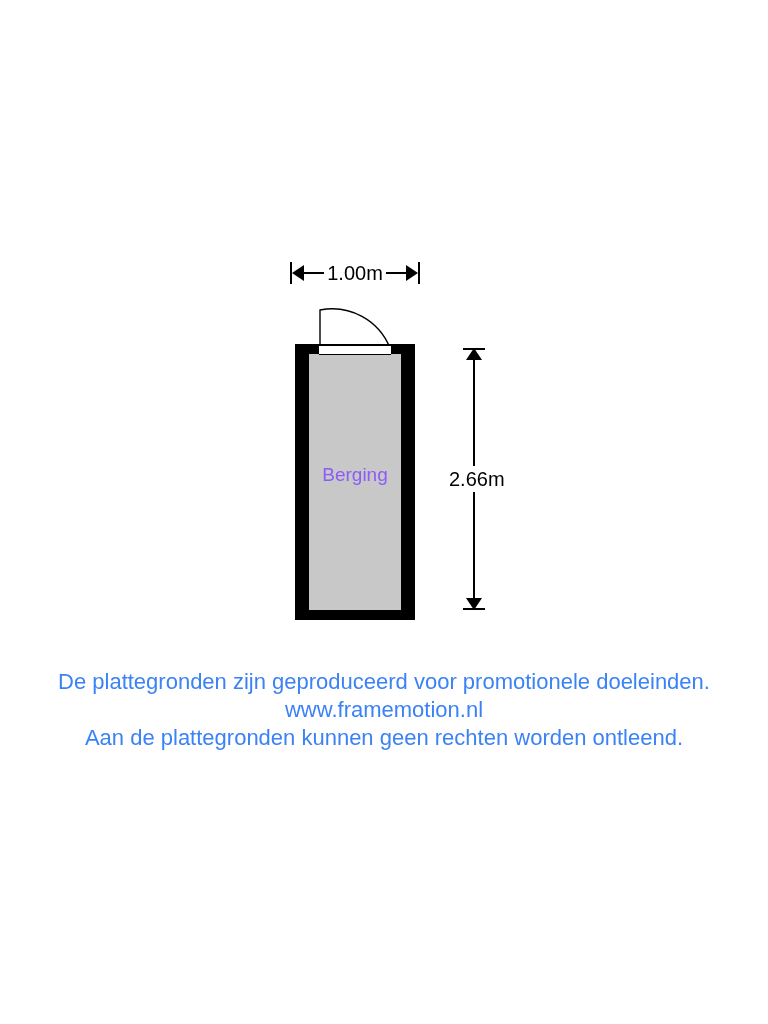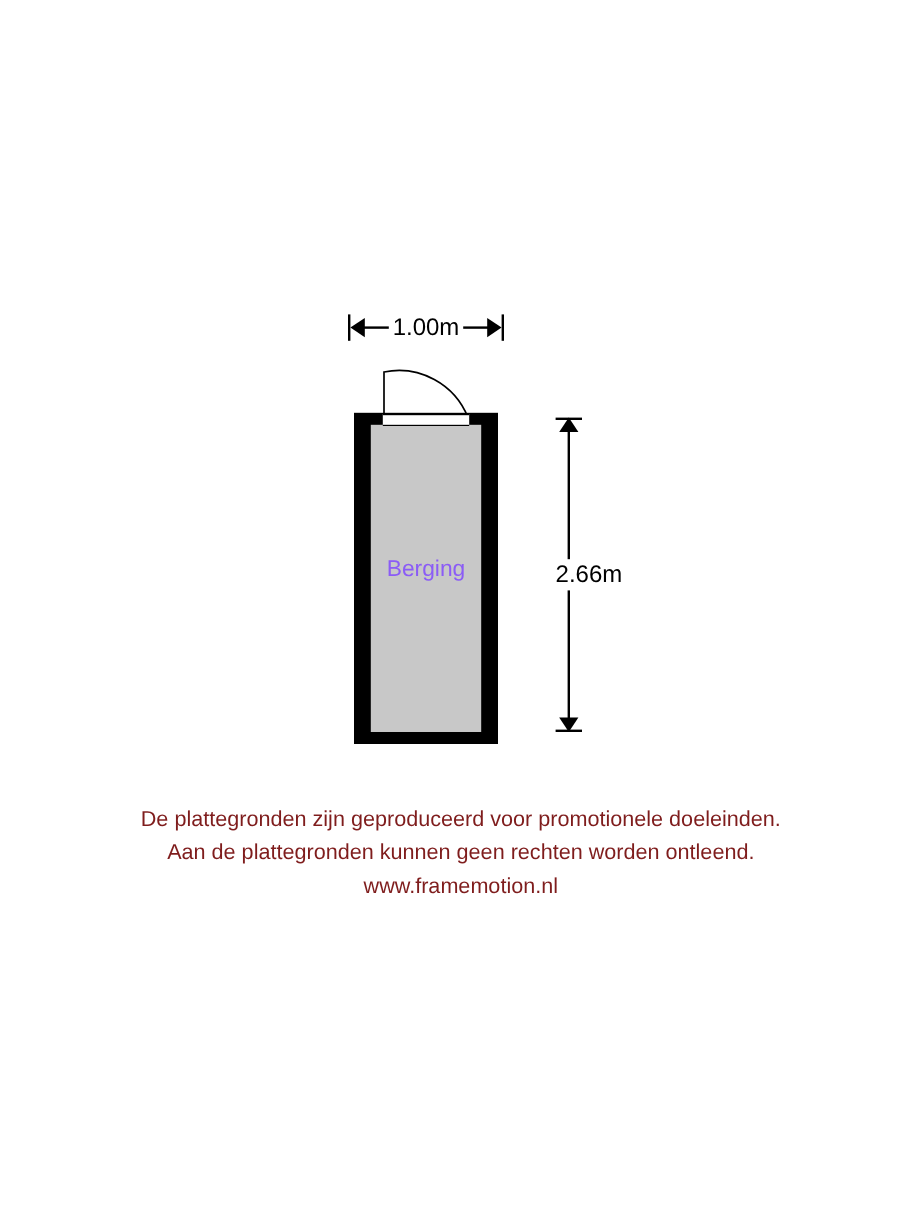--- a/index.html
+++ b/index.html
@@ -126,21 +126,20 @@
 
   .dim-right-label {
     position: absolute;
     left: 445px;
     top: 466px;
     font-size: 20px;
     line-height: 22px;
     white-space: nowrap;
     background: #ffffff;
     padding: 2px 4px;
-    margin-left: 14px;
   }
 
   
   .room-outer {
     position: absolute;
     left: 295px;
     top: 344px;
     width: 120px;
     height: 276px;
     background: #000000;
@@ -185,23 +184,23 @@
 
   
   .disclaimer {
     position: absolute;
     left: 0;
     top: 668px;
     width: 768px;
     text-align: center;
   }
   .disclaimer div {
-    font-size: 18px;
+    font-size: 22px;
     line-height: 28px;
-    color: #7f1d1d;
+    color: #3b82f6;
   }
 </style>
 </head>
 <body>
 
 <div id="floorplan">
 
   <div class="dim-top">
     <div class="tick-left-v"></div>
     <div class="tick-right-v"></div>
@@ -227,17 +226,17 @@
     <div class="cap-top-h"></div>
     <div class="cap-bottom-h"></div>
     <div class="dim-right-line"></div>
     <div class="arrow-up-v"></div>
     <div class="arrow-down-v"></div>
   </div>
   <div class="dim-right-label">2.66m</div>
 
   <div class="disclaimer">
     <div>De plattegronden zijn geproduceerd voor promotionele doeleinden.</div>
+    <div>www.framemotion.nl</div>
     <div>Aan de plattegronden kunnen geen rechten worden ontleend.</div>
-    <div>www.framemotion.nl</div>
   </div>
 
 </div>
 
 </body></html>

